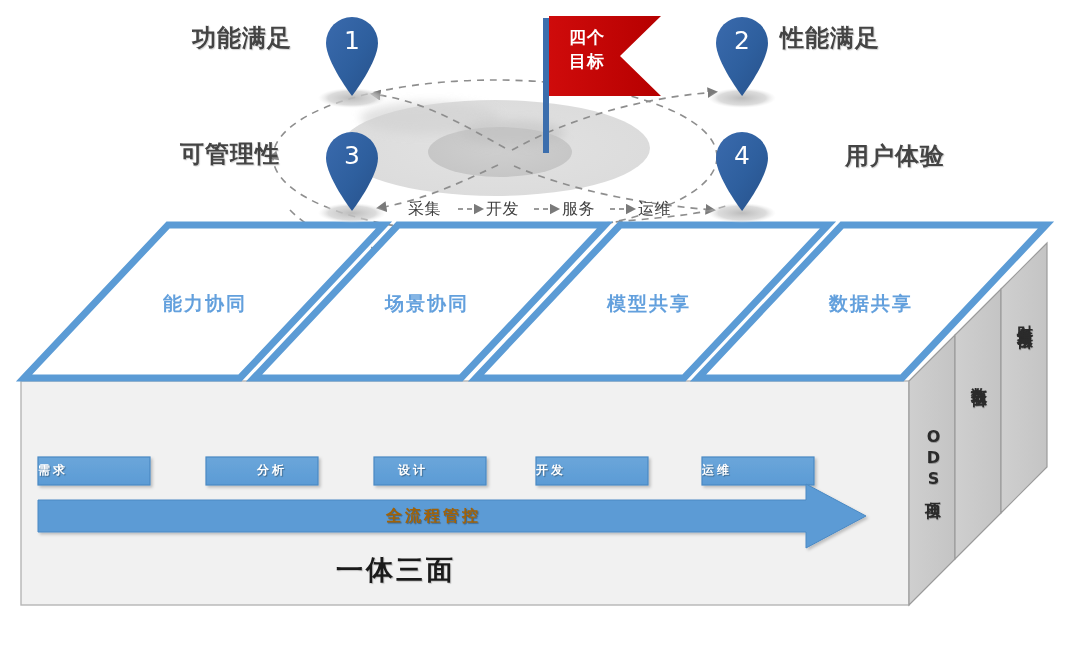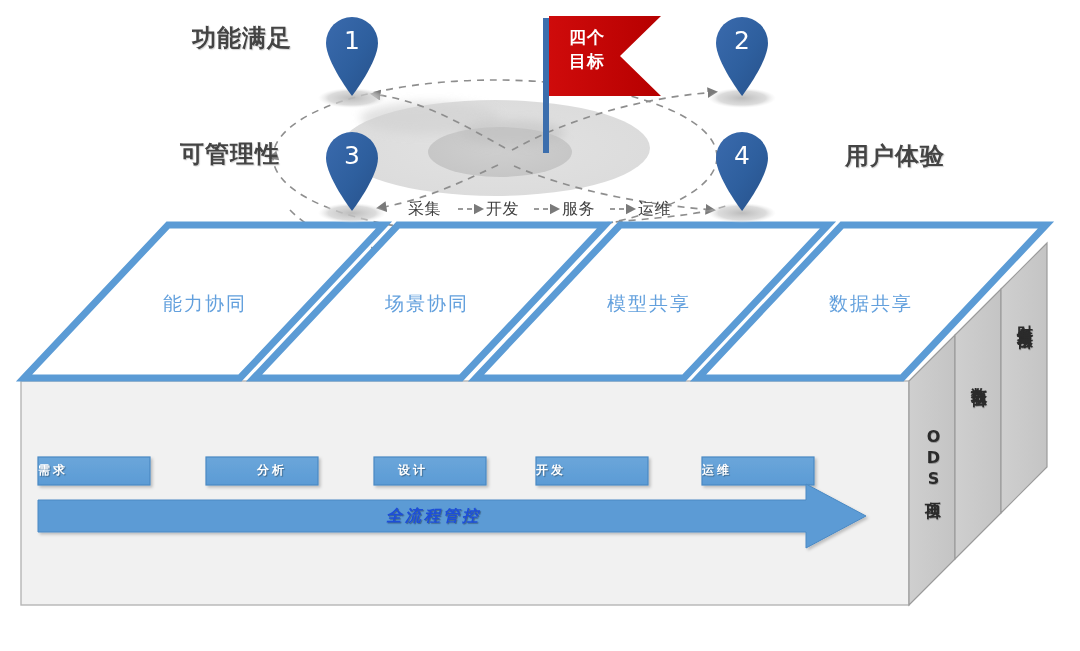--- a/index.html
+++ b/index.html
@@ -21,35 +21,35 @@
     letter-spacing:1px;
   }
   .flag-text{
     position:absolute;color:#ffffff;font-size:17px;font-weight:bold;
     line-height:1.15;text-align:center;letter-spacing:1px;
   }
   .flow-label{
     font-size:16px;color:#3f3f3f;letter-spacing:.5px;
   }
   .top-panel-label{
-    font-size:19px;color:#63a0dd;letter-spacing:2px;
+    font-size:19px;color:#63a0dd;letter-spacing:2px;font-weight:bold;
   }
   .side-label{
     font-size:16px;font-weight:bold;color:#2b2b2b;
     writing-mode:vertical-rl;text-orientation:upright;
     letter-spacing:2px;
     text-shadow:.5px .5px .5px rgba(0,0,0,.25);
   }
   .stage-btn-label{
     position:absolute;color:#ffffff;font-size:12px;font-weight:bold;
     letter-spacing:3px;text-shadow:1px 1px 1px rgba(0,0,0,.35);
   }
   .arrow-label{
-    position:absolute;color:#1d4ed8;font-size:16px;font-weight:bold;
-    letter-spacing:3px;text-shadow:1px 1px 1px rgba(0,0,0,.35);font-style:italic;
+    position:absolute;color:#a16207;font-size:16px;font-weight:bold;
+    letter-spacing:3px;text-shadow:1px 1px 1px rgba(0,0,0,.35);
   }
   .bottom-title{
     font-size:27px;font-weight:bold;color:#1a1a1a;letter-spacing:3px;
     text-shadow:1px 1px 1px rgba(0,0,0,.2);
   }
   .pin-num{
     position:absolute;color:#ffffff;font-size:25px;
     text-align:center;width:46px;
   }
 </style>
@@ -189,20 +189,21 @@
       <rect x="702" y="457" width="112" height="28" fill="url(#gBtn)" stroke="#4a89c4" stroke-width="1.2"></rect>
     </g>
 
     <g filter="url(#fBoxShadow)">
       <path d="M38,500 L806,500 L806,484 L866,516 L806,548 L806,532 L38,532 z" fill="#5b9bd5" stroke="#4a89c4" stroke-width="1"></path>
     </g>
 
   </svg>
 
   <div class="lbl goal-label" style="left:192px;top:22px;">功能满足</div>
+  <div class="lbl goal-label" style="left:780px;top:22px;">性能满足</div>
   <div class="lbl goal-label" style="left:152px;top:138px;margin-left:28px;">可管理性</div>
   <div class="lbl goal-label" style="left:845px;top:140px;">用户体验</div>
 
   <div class="pin-num" style="left:329px;top:26px;">1</div>
   <div class="pin-num" style="left:719px;top:26px;">2</div>
   <div class="pin-num" style="left:329px;top:141px;">3</div>
   <div class="pin-num" style="left:719px;top:141px;">4</div>
 
   <div class="flag-text" style="left:558px;top:28px;width:58px;">四个</div>
   <div class="flag-text" style="left:558px;top:52px;width:58px;">目标</div>
@@ -222,14 +223,15 @@
   <div class="lbl side-label" style="left:1014px;top:312px;">财务集市项目</div>
 
   <div class="stage-btn-label" style="left:38px;top:462px;width:112px;">需求</div>
   <div class="stage-btn-label" style="left:220px;top:462px;width:112px;padding-left:37px;">分析</div>
   <div class="stage-btn-label" style="left:374px;top:462px;width:112px;padding-left:24px;">设计</div>
   <div class="stage-btn-label" style="left:536px;top:462px;width:112px;">开发</div>
   <div class="stage-btn-label" style="left:702px;top:462px;width:112px;">运维</div>
 
   <div class="arrow-label" style="left:386px;top:506px;">全流程管控</div>
 
+  <div class="lbl bottom-title" style="left:336px;top:552px;">一体三面</div>
 
 </div>
 
 </body></html>

